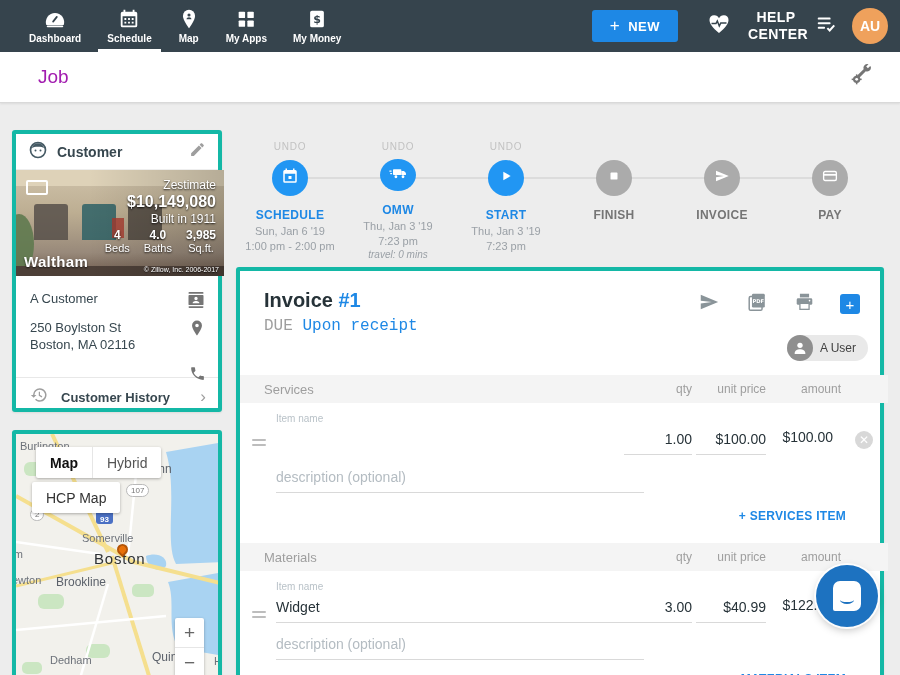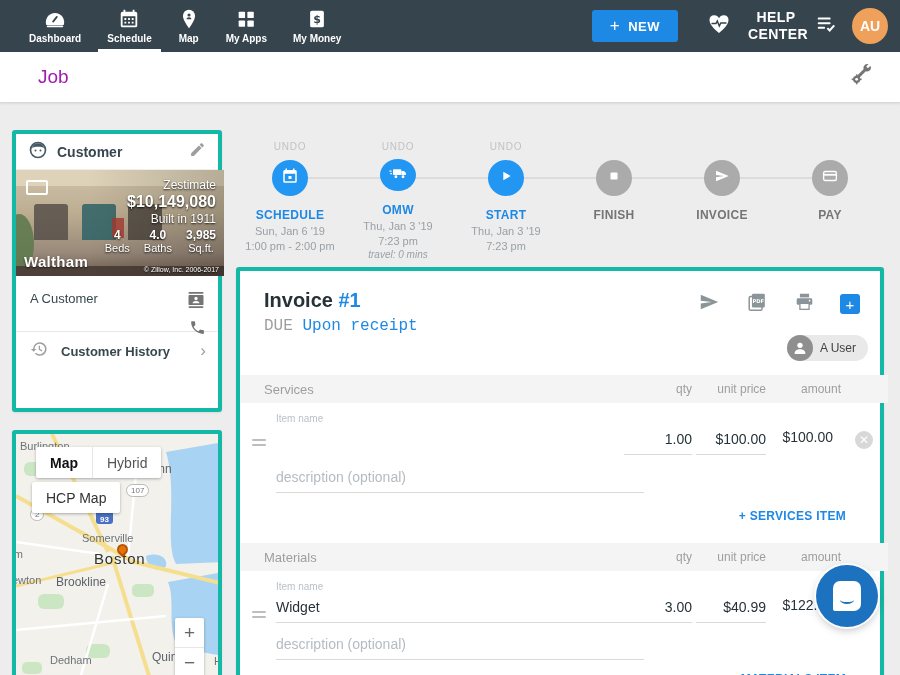--- a/index.html
+++ b/index.html
@@ -272,20 +272,27 @@
       <div class="google-mark">Waltham</div>
       <div class="photo-copy">© Zillow, Inc. 2006-2017</div>
     </div>
     <div class="cc-rows">
       <div class="cc-row">
         <div class="txt">A Customer</div>
         <span class="ric"><svg width="20" height="20" viewBox="0 0 24 24" fill="#757575">
               <rect x="3" y="2.5" width="18" height="2" rx="1"></rect>
               <rect x="3" y="19.5" width="18" height="2" rx="1"></rect>
               <path d="M20 6H4a1 1 0 0 0-1 1v10a1 1 0 0 0 1 1h16a1 1 0 0 0 1-1V7a1 1 0 0 0-1-1zM12 8.2a2 2 0 1 1 0 4 2 2 0 0 1 0-4zM16 16H8v-.7c0-1.3 2.7-2 4-2s4 .7 4 2z"></path>
+            </svg></span>
+      </div>
+      <div class="cc-row">
+        <div class="txt">250 Boylston St</div>
+        <div class="txt">Boston, MA 02116</div>
+        <span class="ric"><svg width="18" height="18" viewBox="0 0 24 24" fill="#757575">
+              <path d="M12 2a6.6 6.6 0 0 0-6.6 6.6C5.4 13.2 12 22 12 22s6.6-8.8 6.6-13.4A6.6 6.6 0 0 0 12 2zm0 9a2.4 2.4 0 1 1 0-4.8 2.4 2.4 0 0 1 0 4.8z"></path>
             </svg></span>
       </div>
       <div class="cc-row">
         <span class="ric"><svg width="17" height="17" viewBox="0 0 24 24" fill="#757575">
               <path d="M6.6 10.8c1.4 2.8 3.8 5.1 6.6 6.6l2.2-2.2c.3-.3.7-.4 1-.2 1.1.4 2.3.6 3.6.6.6 0 1 .4 1 1V20c0 .6-.4 1-1 1C10.6 21 3 13.4 3 4c0-.6.4-1 1-1h3.5c.6 0 1 .4 1 1 0 1.2.2 2.4.6 3.6.1.3 0 .7-.2 1z"></path>
             </svg></span>
       </div>
       <div class="cc-div"></div>
       <div class="history-row">
         <span><svg width="18" height="18" viewBox="0 0 24 24" fill="#9e9e9e">

